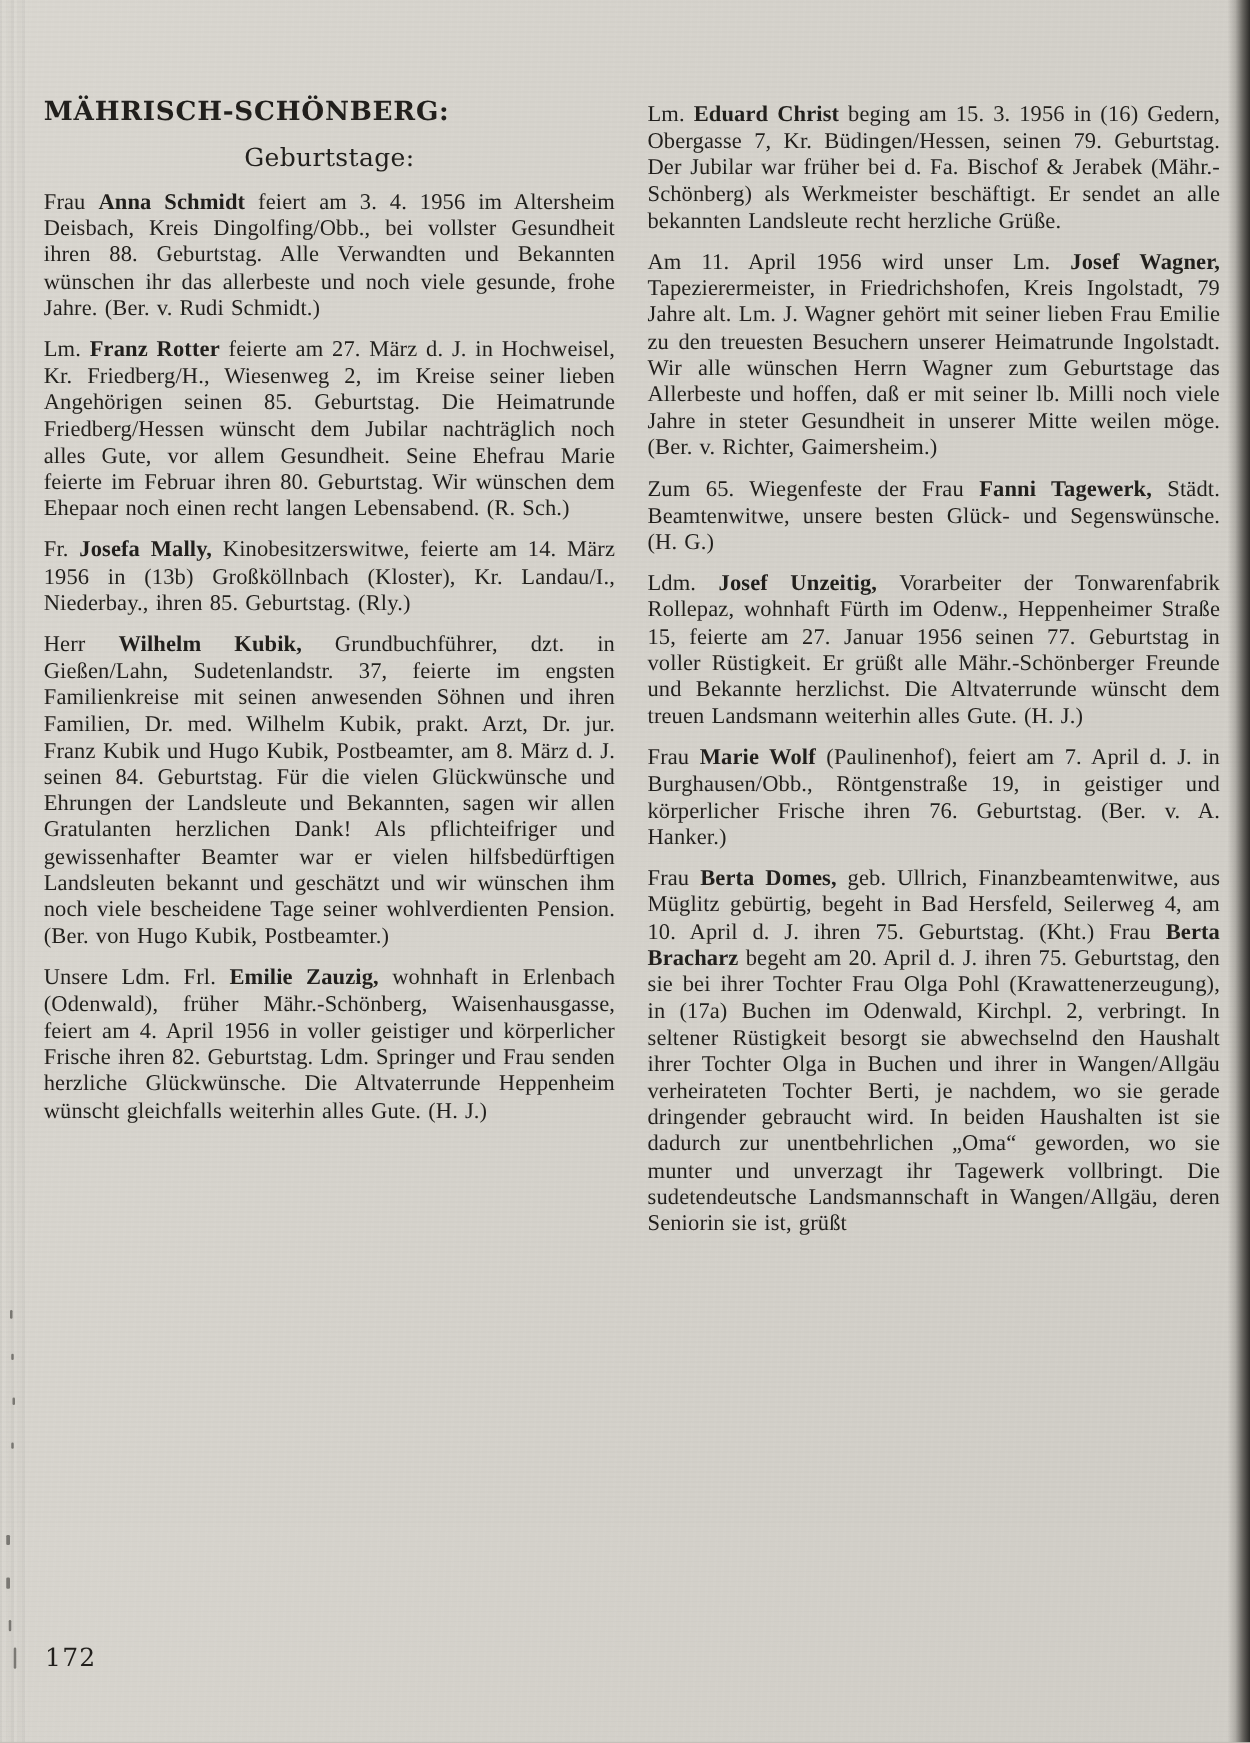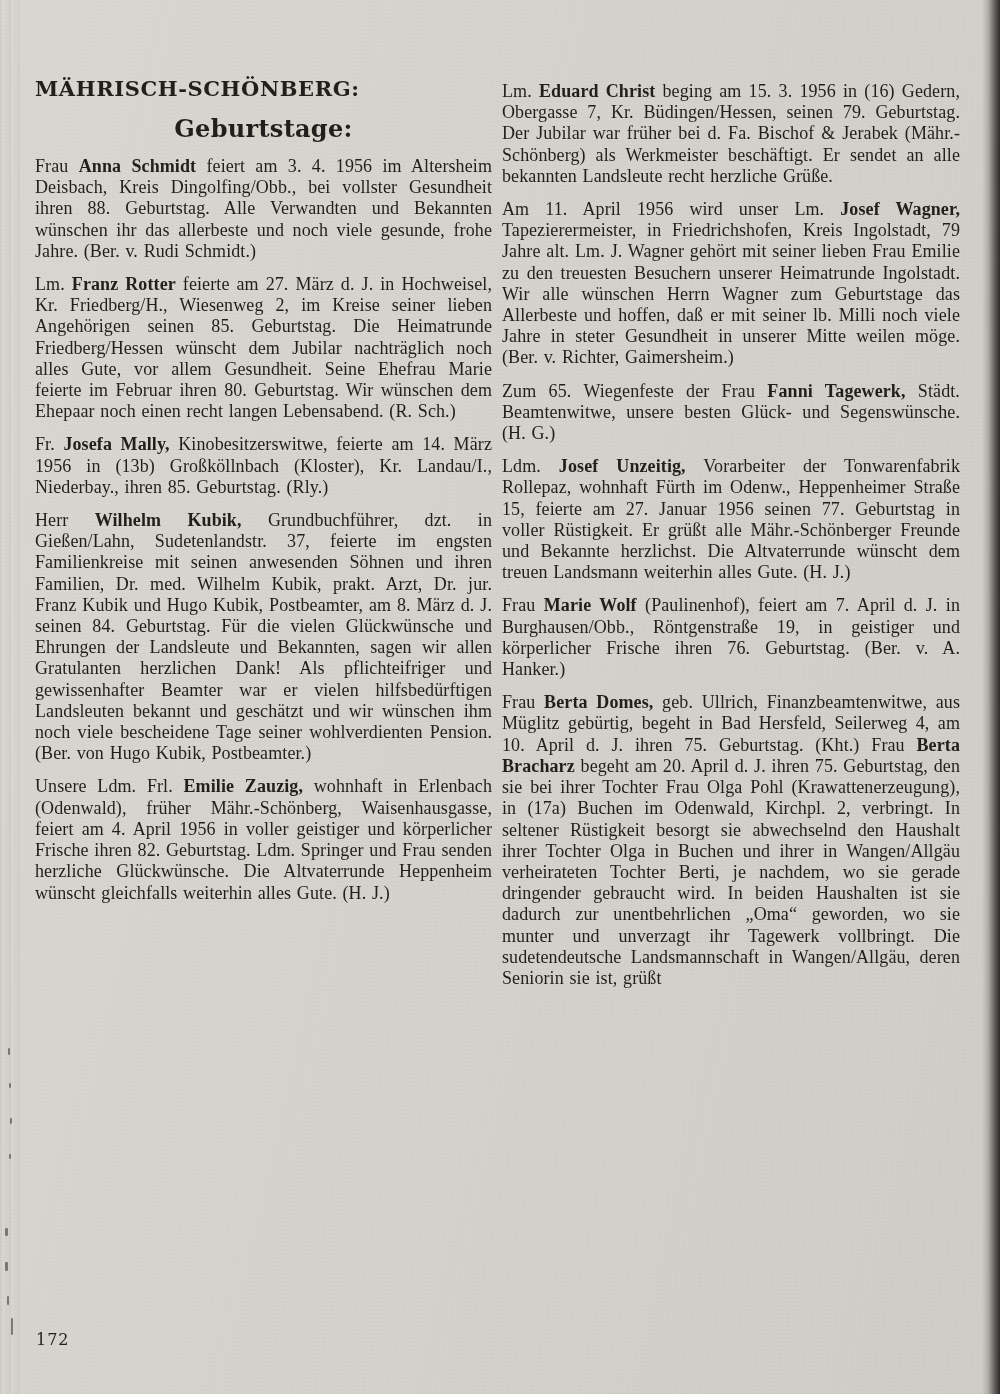--- a/index.html
+++ b/index.html
@@ -27,40 +27,40 @@
   }
   .edge-left{
     position:absolute;top:0;left:0;width:22px;height:100%;
     background:repeating-linear-gradient(90deg,
       rgba(0,0,0,0.05) 0 2px, rgba(255,255,255,0.045) 2px 5px, rgba(0,0,0,0.02) 5px 9px);
     opacity:.7;
   }
   .mark{position:absolute;background:#4a4843;opacity:.65;border-radius:1px;}
   .content{
     position:absolute;top:76px;left:35px;
-    display:flex;gap:10px;
+    display:flex;gap:26px;
   }
   .col-left{width:457px;}
   .col-right{width:458px;padding-top:5px;}
   .section-title{
     font-size:21px;font-weight:bold;margin:0 0 13px 0;letter-spacing:0.6px;
   }
   .section-subtitle{
-    font-size:24px;font-weight:bold;margin:0 0 13px 0;text-align:center;letter-spacing:0.3px;
+    font-size:20px;font-weight:normal;margin:0 0 13px 0;text-align:center;letter-spacing:0.3px;
   }
   .para{
     margin:0 0 12px 0;
     font-size:18px;line-height:21.2px;
     text-align:justify;text-justify:inter-word;
     letter-spacing:0.1px;word-spacing:0.06em;font-family:Liberation Serif, serif;
   }
   .para b{font-weight:700;}
   .page-number{
     position:absolute;left:36px;top:1314px;
-    font-size:16px;letter-spacing:1px;margin-top:16px;
+    font-size:20px;letter-spacing:1px;
   }
 </style>
 </head>
 <body>
 
 <div class="page">
   <div class="edge-left"></div>
   <div class="edge-right"></div>
 
   <div class="mark" style="left:8px;top:1048px;width:2px;height:7px;"></div>

